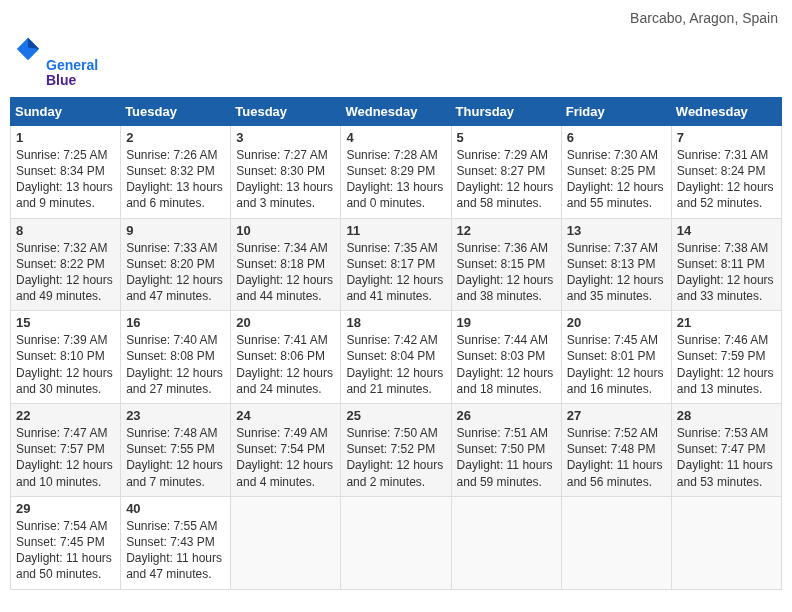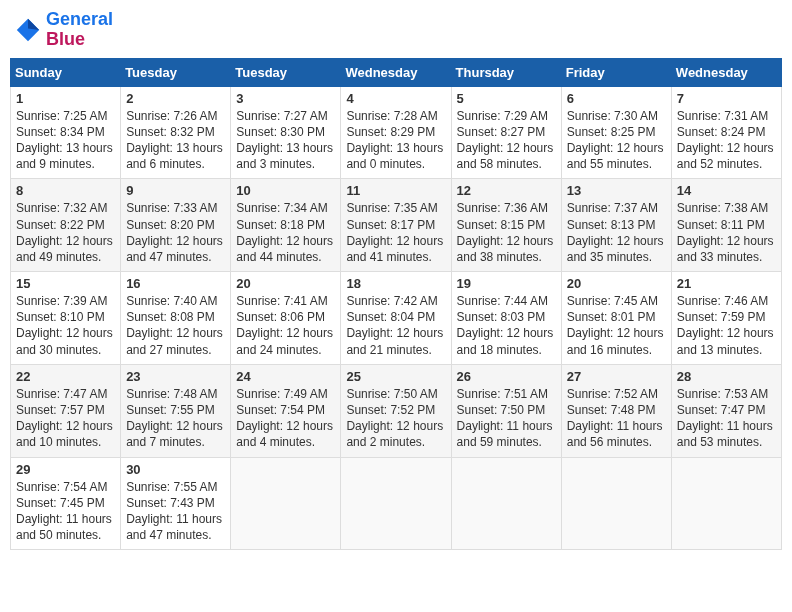--- a/index.html
+++ b/index.html
@@ -16,24 +16,25 @@
       align-items: flex-start;
       margin-bottom: 8px;
       padding: 0 4px;
     }
     .logo {
       display: flex;
       align-items: center;
       gap: 2px;
     }
     .logo-text {
-      font-size: 18px;
+      font-size: 14px;
       font-weight: bold;
       color: #333;
       line-height: 1.1;
+      margin-top: 48px;
     }
     .logo-text span {
       color: #1a73e8;
     }
     .logo-icon {
       width: 28px;
       height: 28px;
       margin-right: 2px;
     }
     .title-block {
@@ -101,25 +102,26 @@
 
 <div class="header">
   <div class="logo">
     <svg class="logo-icon" viewBox="0 0 40 40">
       <polygon points="20,4 36,20 20,36 4,20" fill="#1a73e8"></polygon>
       <polygon points="20,4 36,20 20,18" fill="#0d47a1"></polygon>
     </svg>
     <div>
       <div class="logo-text">
         <span>General</span><br>
-        <span style="color:#be185d;">Blue</span>
+        <span style="color:#4c1d95;">Blue</span>
       </div>
     </div>
   </div>
   <div class="title-block">
+    <div class="location">Barcabo, Aragon, Spain</div>
   </div>
 </div>
 
 <table>
   <thead>
     <tr>
       <th>Sunday</th>
       <th>Tuesday</th>
       <th>Tuesday</th>
       <th>Wednesday</th>
@@ -364,21 +366,21 @@
       <tr>
         <td>
         <span class="day-num">29</span>
         <div class="day-info">
           Sunrise: 7:54 AM<br>
           Sunset: 7:45 PM<br>
           Daylight: 11 hours and 50 minutes.
         </div>
       </td>
         <td>
-        <span class="day-num">30</span>
+        <span class="day-num">40</span>
         <div class="day-info">
           Sunrise: 7:55 AM<br>
           Sunset: 7:43 PM<br>
           Daylight: 11 hours and 47 minutes.
         </div>
       </td>
         <td class="empty"></td>
         <td class="empty"></td>
         <td class="empty"></td>
         <td class="empty"></td>

